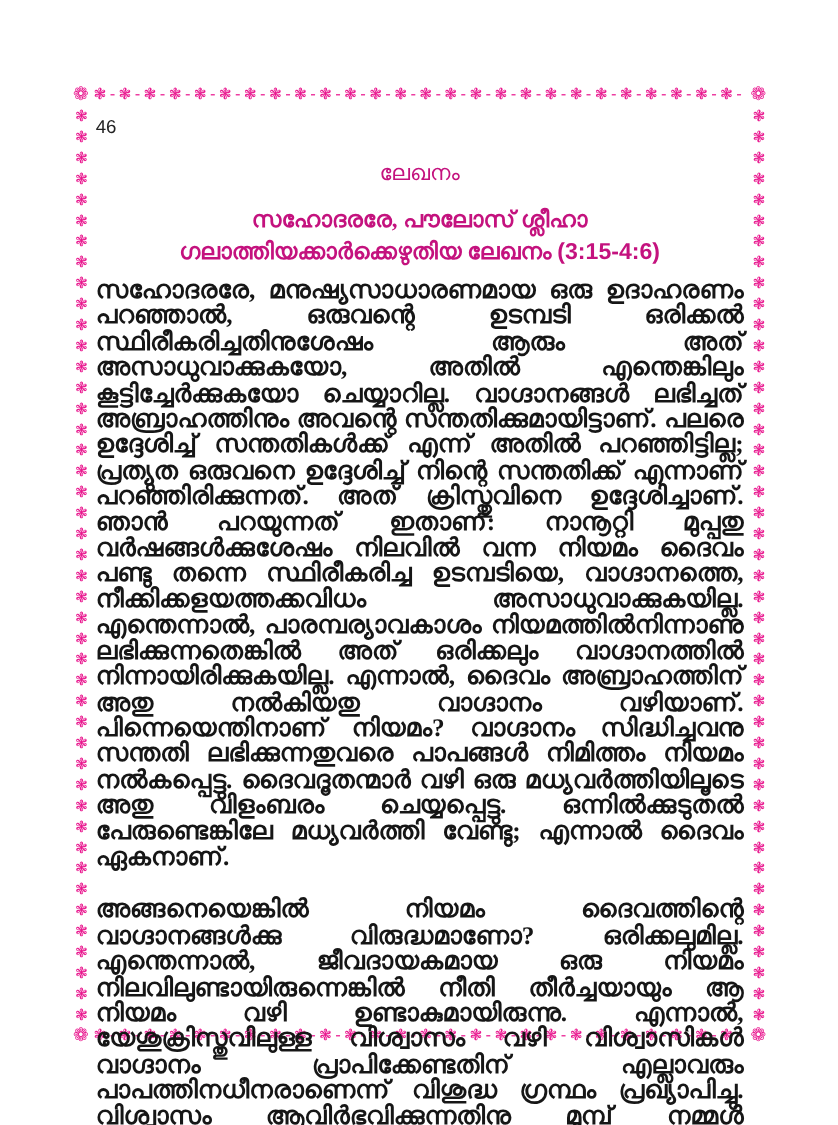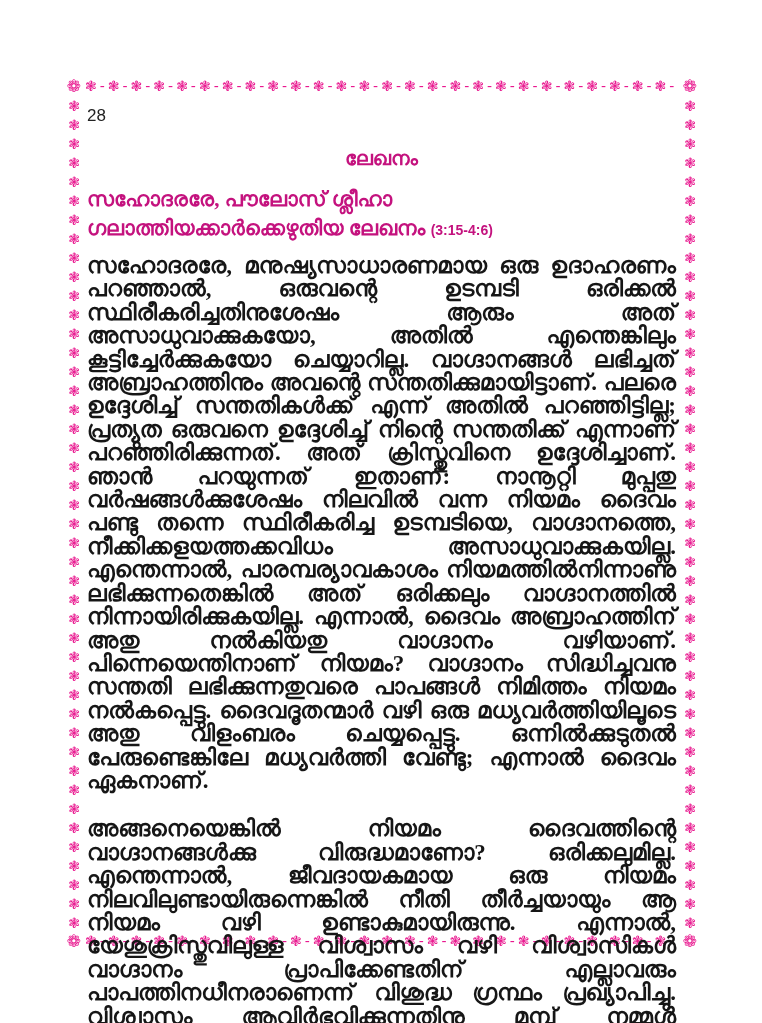--- a/index.html
+++ b/index.html
@@ -59,32 +59,33 @@
   }
   .page-number{
     margin-top:8px;
     font-family:"Liberation Sans", sans-serif;
     font-size:17px;color:#222;
   }
   .doc-title{
     margin:20px 0 0;
     text-align:center;
     color:var(--heading-pink);
-    font-size:20px;font-weight:bold;
+    font-size:20px;font-weight:normal;
     line-height:24px;
   }
   .doc-subtitle{
     margin:16px 0 0;
+    text-align:center;
     color:var(--heading-pink);
     font-size:21px;font-weight:bold;
     line-height:27px;
   }
   .doc-subtitle.second{margin-top:2px;}
   .ref{
-    font-size:14px;
+    font-size:21px;
     font-family:"Liberation Sans", sans-serif;
     font-weight:bold;
   }
   .body-par{
     margin:10px 0 0;
     font-size:23px;
     line-height:23.4px;
     text-align:justify;
     font-weight:bold;
     color:var(--ink);
@@ -101,21 +102,21 @@
     <div class="strip h bottom">❃-❃-❃-❃-❃-❃-❃-❃-❃-❃-❃-❃-❃-❃-❃-❃-❃-❃-❃-❃-❃-❃-❃-❃-❃-❃-❃-❃-❃-❃-❃-❃-❃-❃-❃-❃-❃-❃-❃-❃-❃-❃-❃-❃-❃-❃-❃-❃-❃-❃-❃-❃-❃-❃-❃-❃-❃-❃-❃-❃-❃-❃-❃-❃-❃-❃-❃-❃-❃-❃-</div>
     <div class="strip v left">❃❃❃❃❃❃❃❃❃❃❃❃❃❃❃❃❃❃❃❃❃❃❃❃❃❃❃❃❃❃❃❃❃❃❃❃❃❃❃❃❃❃❃❃❃❃❃❃❃❃❃❃❃❃❃❃❃❃❃❃❃❃❃❃❃❃❃❃❃❃</div>
     <div class="strip v right">❃❃❃❃❃❃❃❃❃❃❃❃❃❃❃❃❃❃❃❃❃❃❃❃❃❃❃❃❃❃❃❃❃❃❃❃❃❃❃❃❃❃❃❃❃❃❃❃❃❃❃❃❃❃❃❃❃❃❃❃❃❃❃❃❃❃❃❃❃❃</div>
 
     <div class="corner tl">❁</div>
     <div class="corner tr">❁</div>
     <div class="corner bl">❁</div>
     <div class="corner br">❁</div>
 
     <div class="content">
-      <div class="page-number">28</div>
+      <div class="page-number">46</div>
 
       <h1 class="doc-title">ലേഖനം</h1>
 
       <h2 class="doc-subtitle">സഹോദരരേ, പൗലോസ് ശ്ലീഹാ</h2>
 
       <h2 class="doc-subtitle second">
         <span>ഗലാത്തിയക്കാർക്കെഴുതിയ ലേഖനം</span>
         <span class="ref">(3:15-4:6)</span>
       </h2>
 

